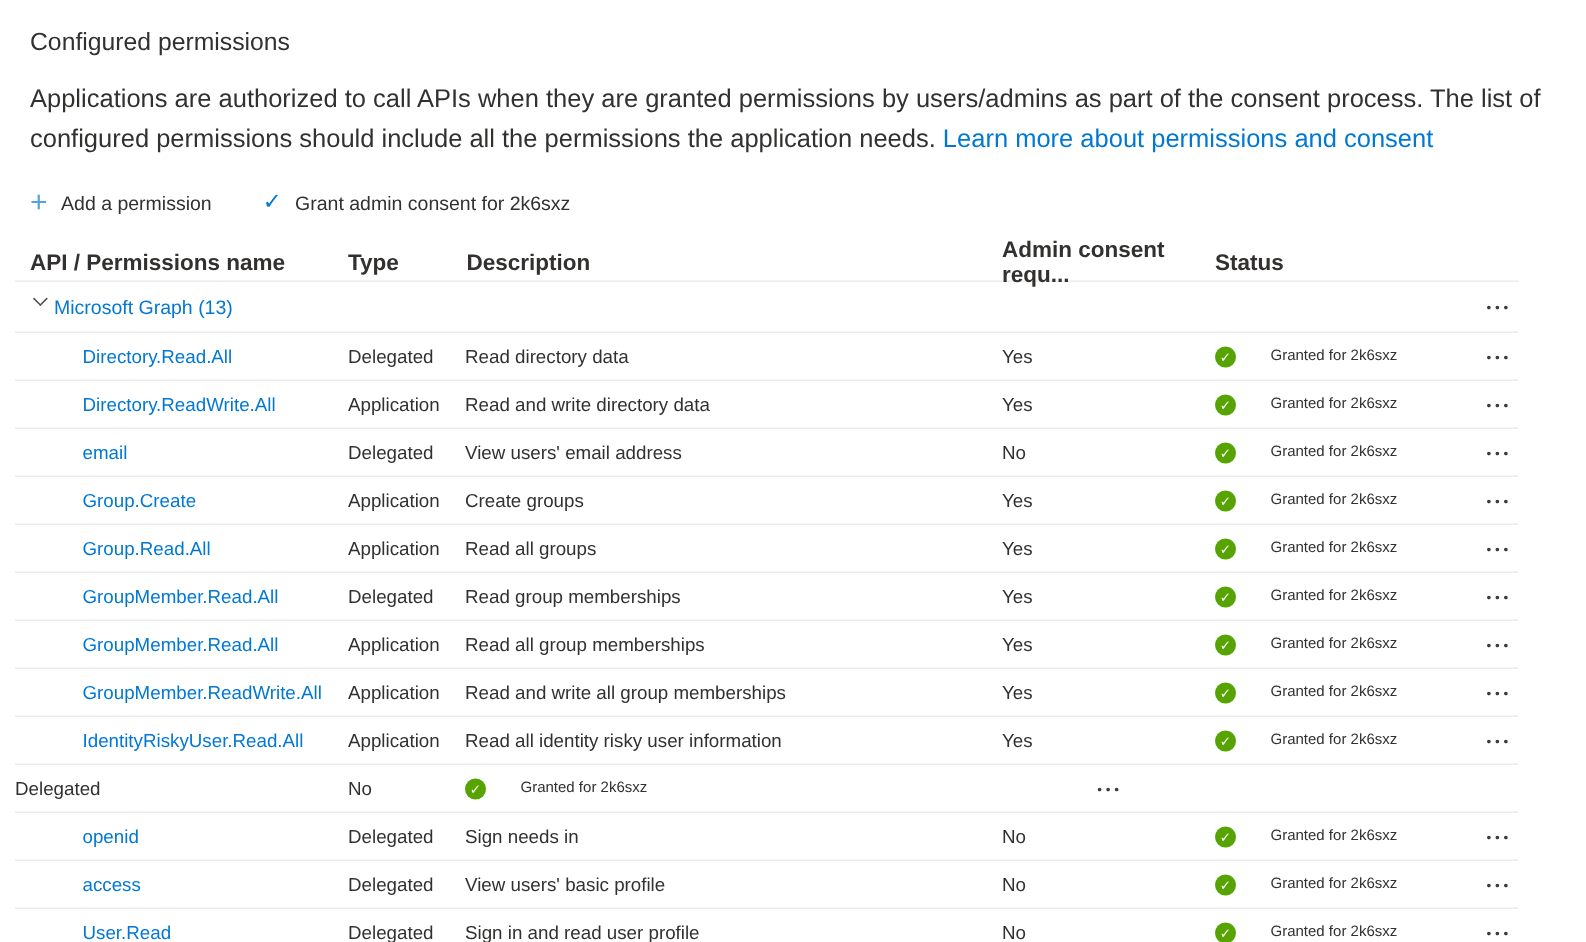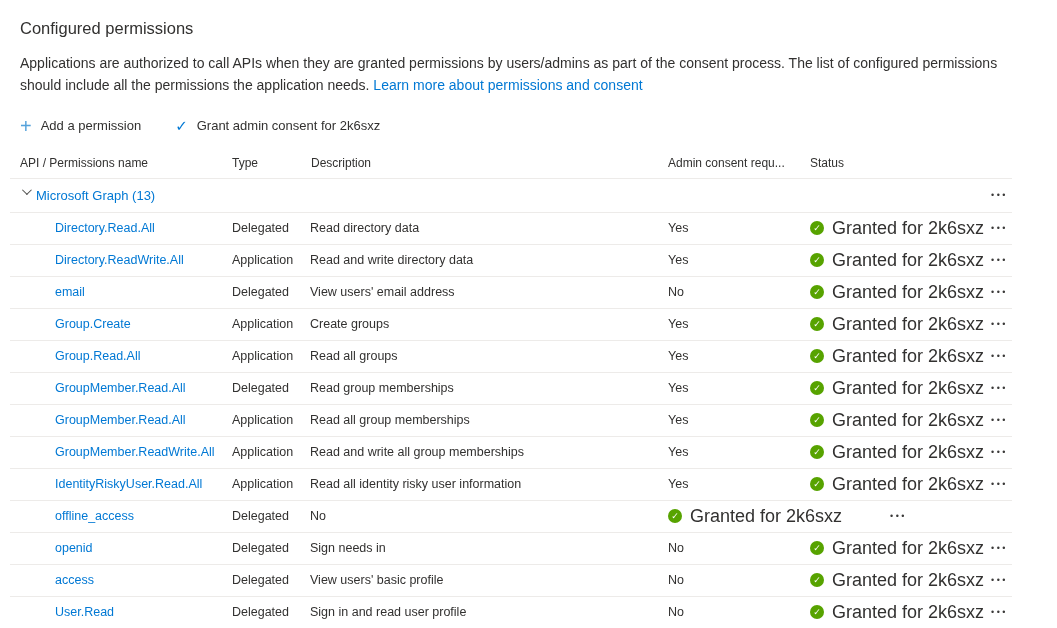--- a/index.html
+++ b/index.html
@@ -1,52 +1,52 @@
 <!DOCTYPE html>
 <html><head>
 <meta charset="utf-8">
 <style>
   * { margin:0; padding:0; box-sizing:border-box; }
   html,body { width:1057px; height:628px; background:#ffffff; overflow:hidden;
               font-family:"Liberation Sans","DejaVu Sans",sans-serif; color:#323130; }
 
   .page-title { font-size:16.5px; font-weight:400; color:#323130; padding:19px 0 0 20px; }
 
-  .description { margin:14px 20px 16px 20px; max-width:1010px; font-size:14px;
+  .description { margin:14px 20px 16px 20px; max-width:1010px; font-size:17px;
                  line-height:1.6; color:#323130; }
   .link { color:#0078d4; text-decoration:none; cursor:pointer; }
 
   .toolbar { margin:18px 0 0 20px; display:flex; align-items:center; gap:34px; height:22px; }
   .toolbar-item { display:flex; align-items:center; gap:9px; font-size:13px; color:#323130; cursor:pointer; }
   .plus-icon { color:#55a2db; font-size:20px; font-weight:300; line-height:18px; }
   .check-icon { color:#0078d4; font-size:15px; line-height:18px; }
 
   .perm-table { margin:12px 0 0 10px; width:1002px; }
   .grid-row { display:grid; grid-template-columns:222px 78px 358px 142px 175px 27px;
               align-items:center; border-bottom:1px solid #edebe9; }
-  .thead { height:30px; font-size:12px; font-weight:400; color:#323130; }
+  .thead { height:30px; font-size:15px; font-weight:700; color:#323130; }
   .th-name { padding-left:10px; }
   .th-desc { padding-left:1px; }
 
   .group-row { display:grid; grid-template-columns:975px 27px; align-items:center;
                height:34px; border-bottom:1px solid #edebe9; }
   .group-toggle { display:flex; align-items:flex-start; gap:7px; padding-left:12px; cursor:pointer; }
   .chevron { width:7px; height:7px; border-right:1.5px solid #50504e; border-bottom:1.5px solid #50504e;
              transform:rotate(45deg) translateY(-2px); display:inline-block; }
   .group-name { color:#0078d4; font-size:13px; }
 
   .data-row { height:32px; font-size:12.5px; }
   .cell-name { padding-left:45px; color:#0078d4; cursor:pointer; white-space:nowrap;
                overflow:hidden; text-overflow:ellipsis; }
   .cell-type, .cell-desc, .cell-admin { color:#323130; white-space:nowrap; overflow:hidden; }
   .cell-desc { padding-right:8px; }
   .cell-status { display:flex; align-items:center; gap:8px; }
   .badge { width:14px; height:14px; border-radius:50%; background:#57a300; color:#ffffff;
            font-size:9px; line-height:14px; text-align:center; flex:0 0 auto; }
-  .status-text { font-size:18px; color:#323130; white-space:nowrap; }
+  .status-text { font-size:10px; color:#323130; white-space:nowrap;margin-left:15px; }
   .cell-more { text-align:center; color:#3b3a39; font-size:9px; letter-spacing:2.5px;
                cursor:pointer; padding-left:2px; white-space:nowrap; }
 </style>
 </head>
 <body>
 
 <div class="page-title">Configured permissions</div>
 
 <div class="description">
   <span>Applications are authorized to call APIs when they are granted permissions by users/admins as part of the consent process. The list of configured permissions should include all the permissions the application needs. </span><a class="link">Learn more about permissions and consent</a>
@@ -175,21 +175,20 @@
     <div class="cell-type">Application</div>
     <div class="cell-desc">Read all identity risky user information</div>
     <div class="cell-admin">Yes</div>
     <div class="cell-status">
       <span class="badge">✓</span>
       <span class="status-text">Granted for 2k6sxz</span>
     </div>
     <div class="cell-more">•••</div>
   </div>
       <div class="grid-row data-row">
-    <div class="cell-name">offline_access</div>
     <div class="cell-type">Delegated</div>
     <div class="cell-admin">No</div>
     <div class="cell-status">
       <span class="badge">✓</span>
       <span class="status-text">Granted for 2k6sxz</span>
     </div>
     <div class="cell-more">•••</div>
   </div>
       <div class="grid-row data-row">
     <div class="cell-name">openid</div>

